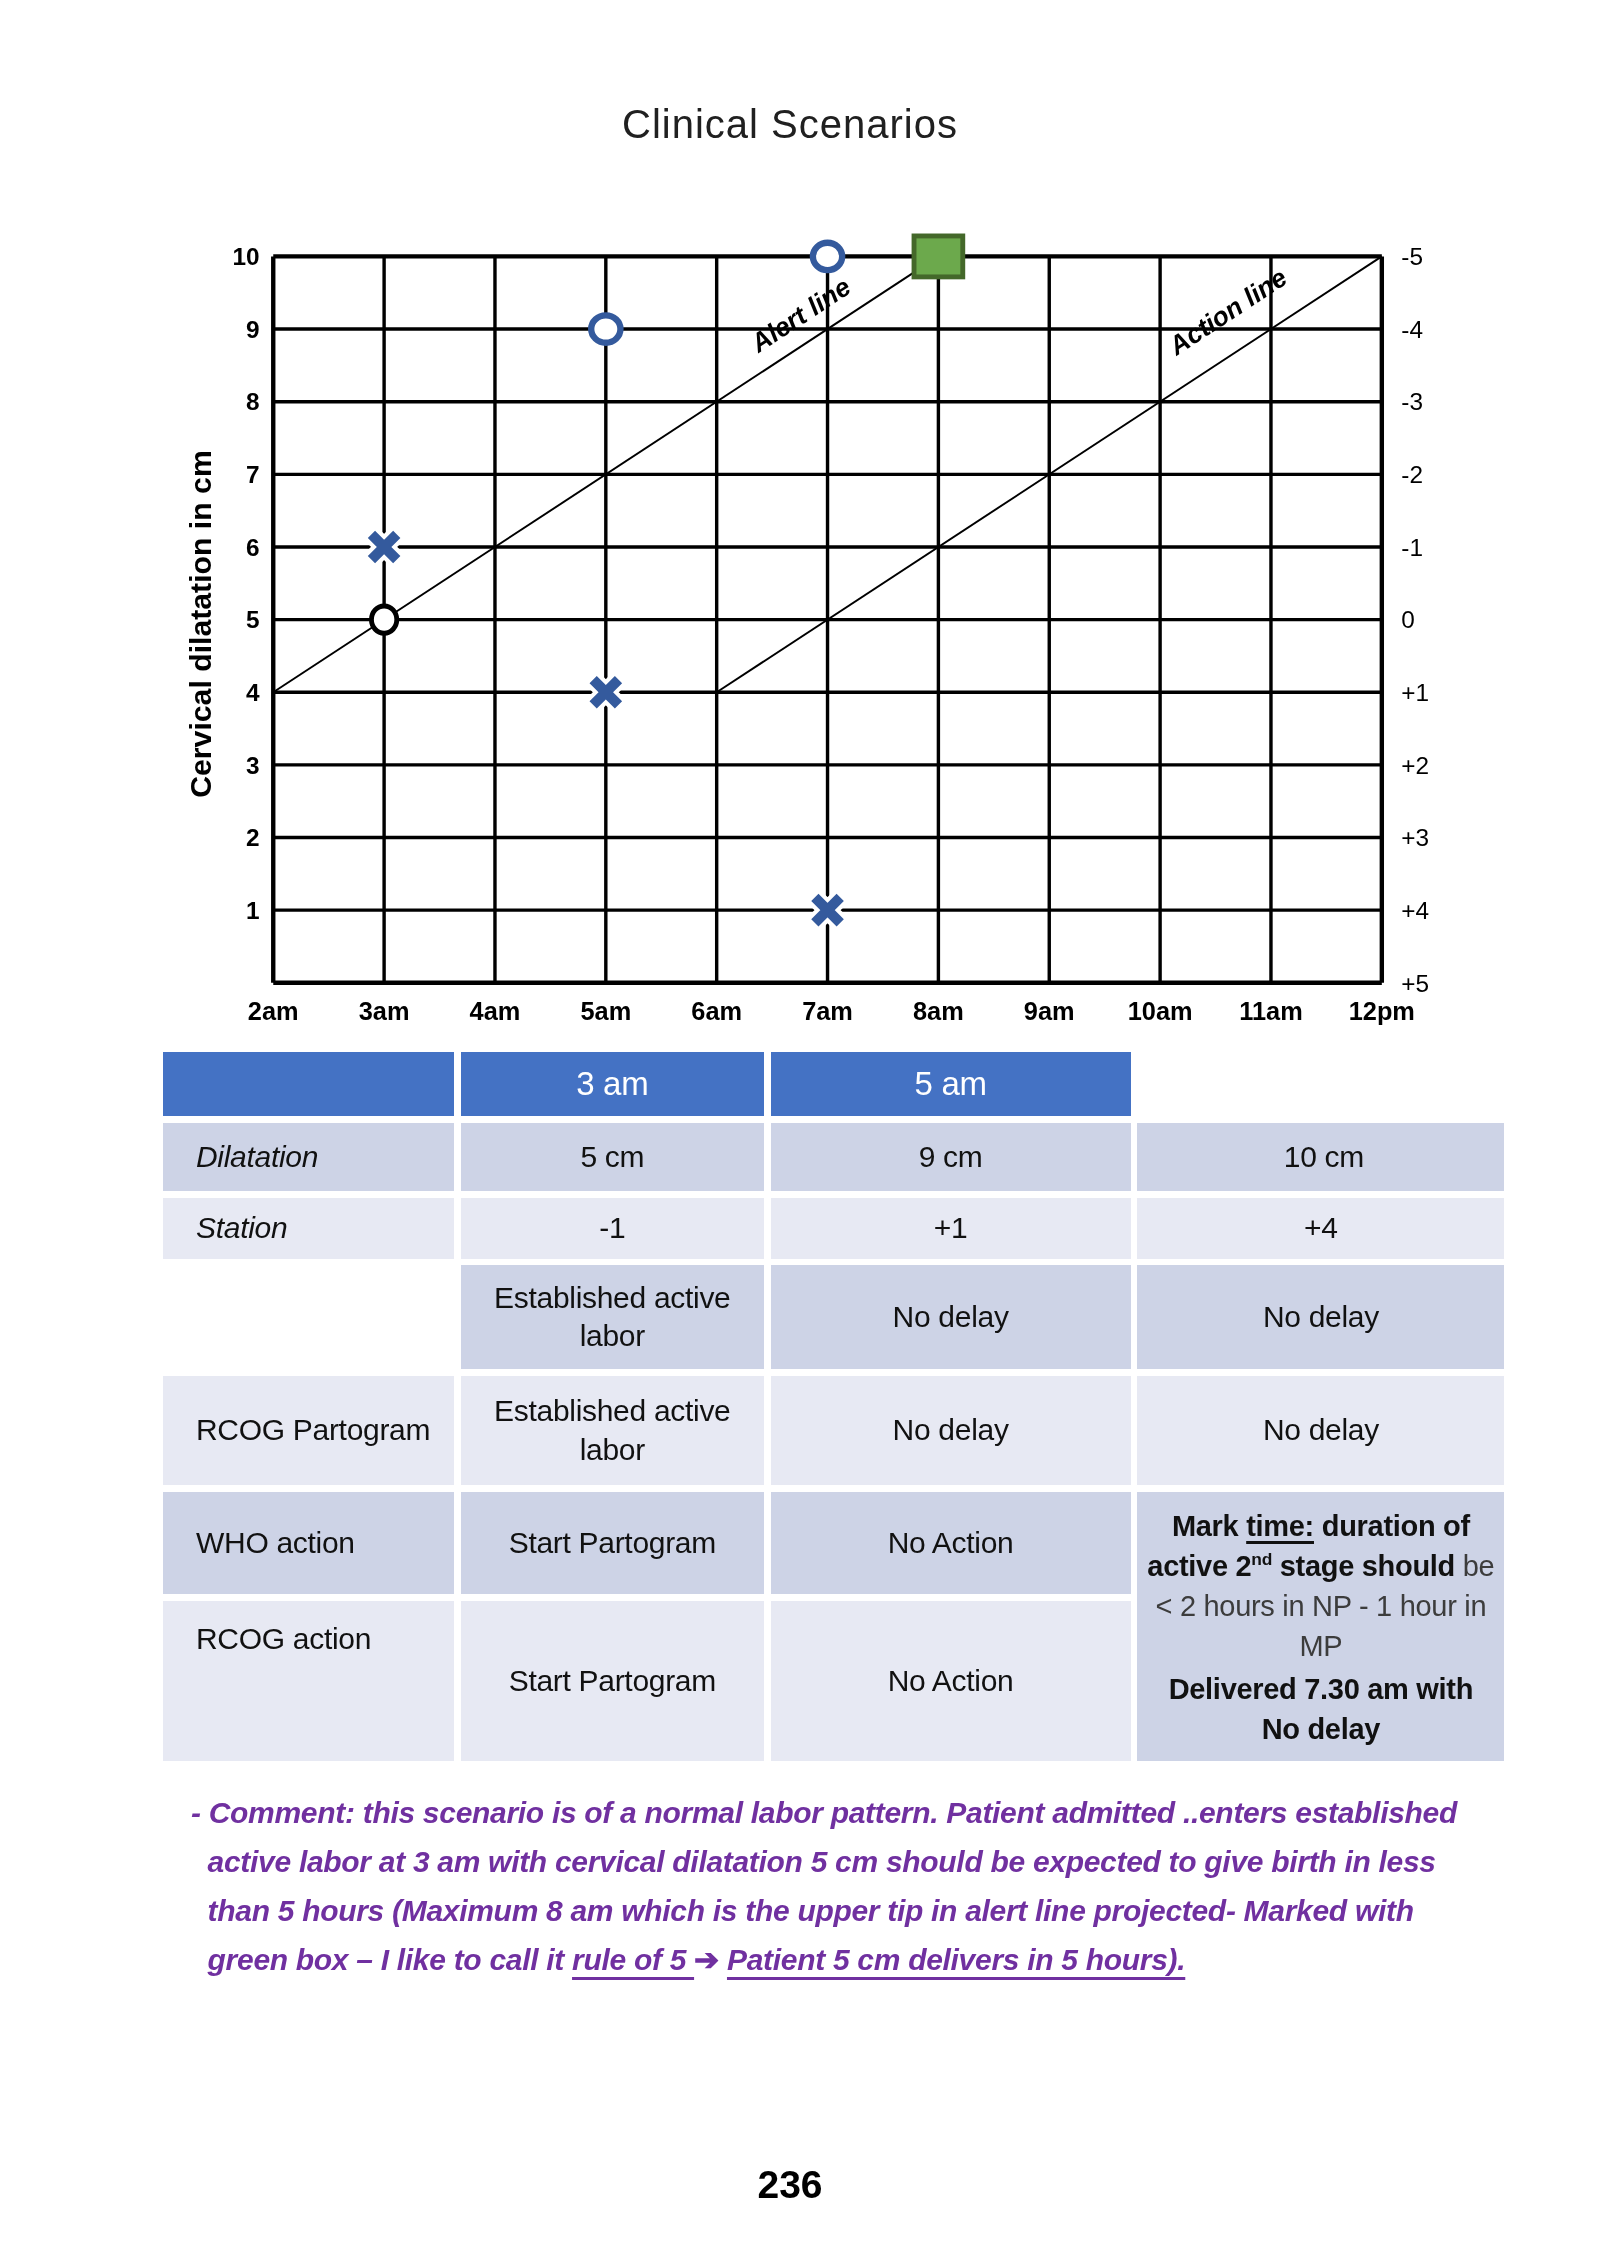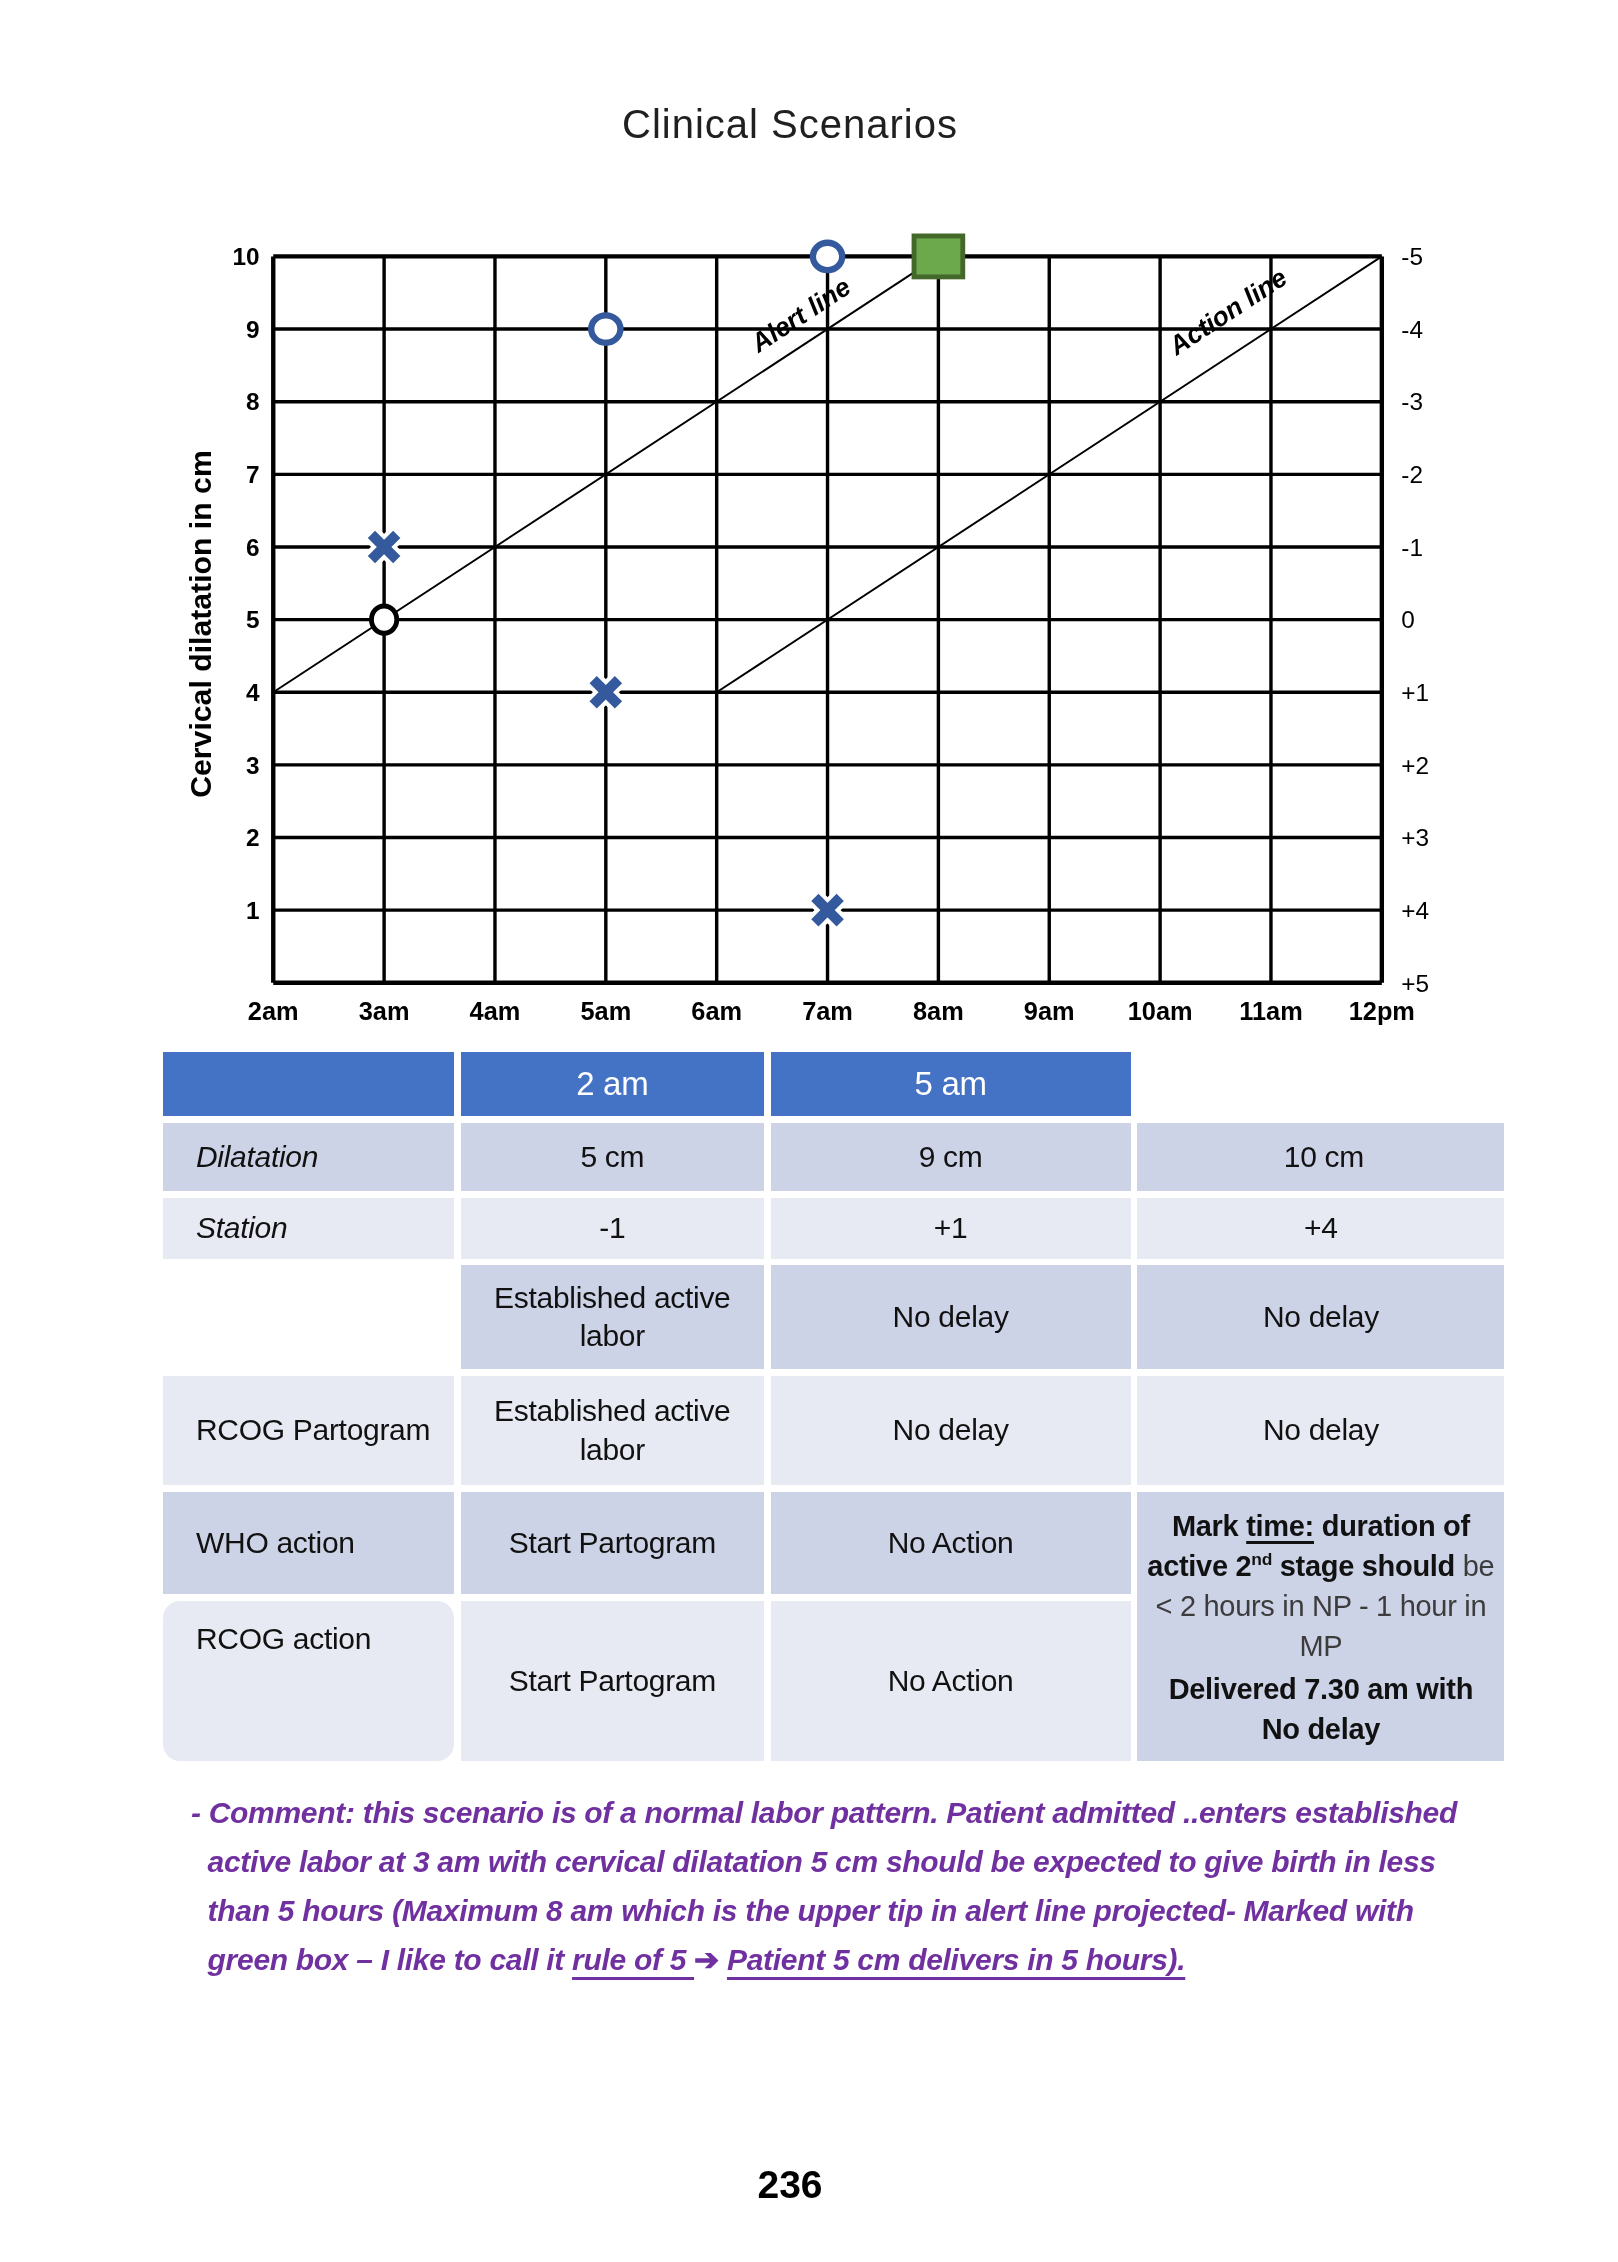--- a/index.html
+++ b/index.html
@@ -127,42 +127,42 @@
     <path d="M380.7 548L406.7 574M380.7 574L406.7 548" stroke="#345A9D" stroke-width="10.5" fill="none" data-name="fetal-station-marker"></path>
     <path d="M608.1 697L634.1 723M608.1 723L634.1 697" stroke="#fff" stroke-width="19" fill="none" data-name="fetal-station-marker-halo"></path>
     <path d="M608.1 697L634.1 723M608.1 723L634.1 697" stroke="#345A9D" stroke-width="10.5" fill="none" data-name="fetal-station-marker"></path>
     <path d="M835.5 920.5L861.5 946.5M835.5 946.5L861.5 920.5" stroke="#fff" stroke-width="19" fill="none" data-name="fetal-station-marker-halo"></path>
     <path d="M835.5 920.5L861.5 946.5M835.5 946.5L861.5 920.5" stroke="#345A9D" stroke-width="10.5" fill="none" data-name="fetal-station-marker"></path>
     <rect x="937.2" y="242" width="50" height="42" fill="#6CA94C" stroke="#44682A" stroke-width="5" data-name="projected-delivery-marker"></rect>
   </svg>
 
 <div data-name="scenario-table">
     <div class="cell header-cell" data-name="table-header-blank" style="grid-area: 1 / 1;"></div>
-    <div class="cell header-cell" data-name="table-header-time" style="grid-area: 1 / 2;">2 am</div>
+    <div class="cell header-cell" data-name="table-header-time" style="grid-area: 1 / 2;">3 am</div>
     <div class="cell header-cell" data-name="table-header-time" style="grid-area: 1 / 3;">5 am</div>
     <div class="cell label-cell band-dark label-italic" data-name="table-row-label" style="grid-area: 2 / 1;">Dilatation</div>
     <div class="cell band-dark" data-name="table-cell" style="grid-area: 2 / 2;">5 cm</div>
     <div class="cell band-dark" data-name="table-cell" style="grid-area: 2 / 3;">9 cm</div>
     <div class="cell band-dark" data-name="table-cell" style="grid-area: 2 / 4; padding-left: 6px;">10 cm</div>
     <div class="cell label-cell band-light label-italic" data-name="table-row-label" style="grid-area: 3 / 1;">Station</div>
     <div class="cell band-light" data-name="table-cell" style="grid-area: 3 / 2;">-1</div>
     <div class="cell band-light" data-name="table-cell" style="grid-area: 3 / 3;">+1</div>
     <div class="cell band-light" data-name="table-cell" style="grid-area: 3 / 4;">+4</div>
     <div class="cell band-dark" data-name="table-cell" style="grid-area: 4 / 2;">Established active labor</div>
     <div class="cell band-dark" data-name="table-cell" style="grid-area: 4 / 3;">No delay</div>
     <div class="cell band-dark" data-name="table-cell" style="grid-area: 4 / 4;">No delay</div>
     <div class="cell label-cell band-light" data-name="table-row-label" style="grid-area: 5 / 1;">RCOG Partogram</div>
     <div class="cell band-light" data-name="table-cell" style="grid-area: 5 / 2;">Established active labor</div>
     <div class="cell band-light" data-name="table-cell" style="grid-area: 5 / 3;">No delay</div>
     <div class="cell band-light" data-name="table-cell" style="grid-area: 5 / 4;">No delay</div>
     <div class="cell label-cell band-dark" data-name="table-row-label" style="grid-area: 6 / 1;">WHO action</div>
     <div class="cell band-dark" data-name="table-cell" style="grid-area: 6 / 2;">Start Partogram</div>
     <div class="cell band-dark" data-name="table-cell" style="grid-area: 6 / 3;">No Action</div>
     <div class="cell merged-cell band-dark" data-name="table-cell-merged" style="grid-area: 6 / 4 / span 2;"><span class="seg-b" data-name="merged-cell-segment">Mark </span><span class="seg-bu" data-name="merged-cell-segment">time:</span><span class="seg-b" data-name="merged-cell-segment"> duration of active 2</span><span class="seg-bs" data-name="merged-cell-segment">nd</span><span class="seg-b" data-name="merged-cell-segment"> stage should </span><span class="seg-r" data-name="merged-cell-segment">be &lt; 2 hours in NP - 1 hour in MP</span><span class="seg-db" data-name="merged-cell-segment">Delivered 7.30 am with No delay</span></div>
-    <div class="cell label-cell band-light top-align" data-name="table-row-label" style="grid-area: 7 / 1; border-radius: 17px;">RCOG action</div>
+    <div class="cell label-cell band-light top-align" data-name="table-row-label" style="grid-area: 7 / 1;">RCOG action</div>
     <div class="cell band-light" data-name="table-cell" style="grid-area: 7 / 2;">Start Partogram</div>
     <div class="cell band-light" data-name="table-cell" style="grid-area: 7 / 3;">No Action</div>
   </div>
 
 <div data-name="comment-block"><span class="seg-p" data-name="comment-segment">- Comment: this scenario is of a normal labor pattern. Patient admitted ..enters established active labor at 3 am with cervical dilatation 5 cm should be expected to give birth in less than 5 hours (Maximum 8 am which is the upper tip in alert line projected- Marked with green box – I like to call it </span><span class="seg-pu" data-name="comment-segment">rule of 5 </span><span class="seg-pa" data-name="arrow-icon">➔</span><span class="seg-p" data-name="comment-segment"> </span><span class="seg-pu" data-name="comment-segment">Patient 5 cm delivers in 5 hours).</span></div>
 
 <div data-name="page-number">236</div>
 
 
 </body></html>

